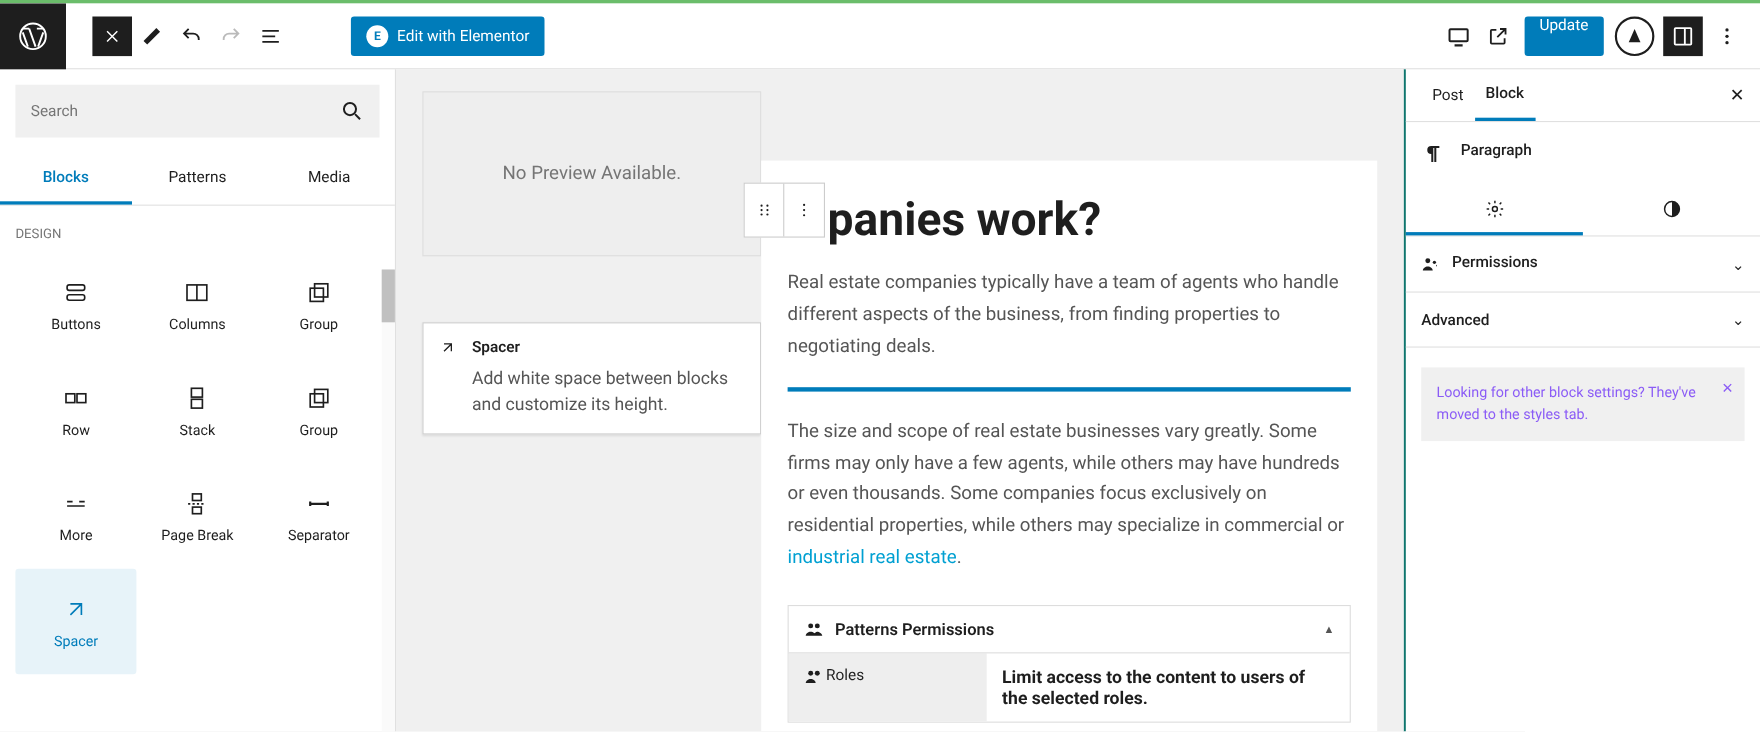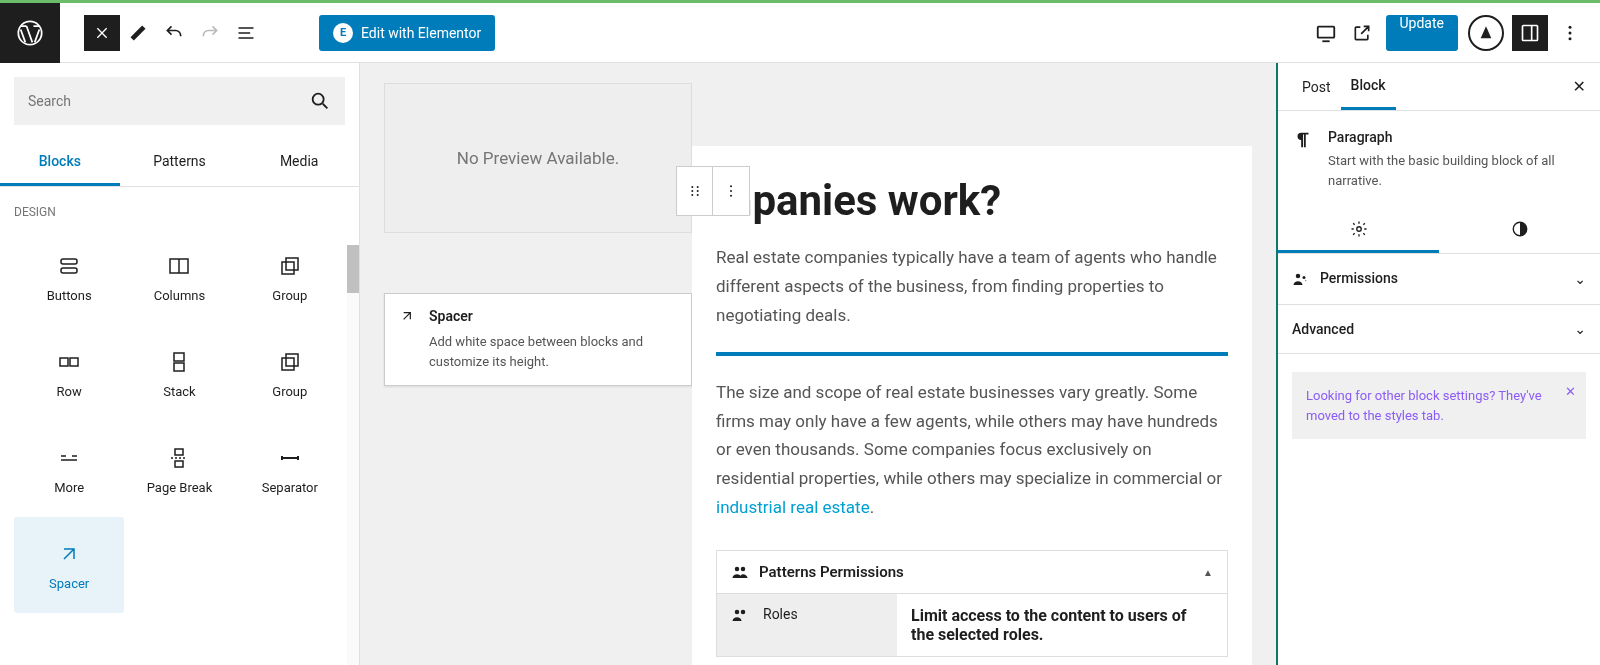--- a/index.html
+++ b/index.html
@@ -28,34 +28,34 @@
 .block-item{display:flex;flex-direction:column;align-items:center;justify-content:center;height:96px;cursor:pointer;border-radius:3px}
 .block-item.selected{background:#e7f3f9;color:#007cba}
 .block-item .bicon{height:28px;display:flex;align-items:center;justify-content:center;font-size:20px}
 .block-item .blabel{font-size:13px;margin-top:8px}
 .scrollbar-track{position:absolute;right:0;top:182px;width:12px;height:420px;background:#fafafa}
 .scrollbar-thumb{width:12px;height:48px;background:#c0c0c0;position:absolute;top:0}
 .canvas{flex:1;background:#f0f0f0;padding:20px 24px;overflow:hidden;position:relative}
 .preview-box{background:#eee;height:150px;display:flex;align-items:center;justify-content:center;color:#757575;font-size:17px;width:308px;border:1px solid #ddd}
 .tooltip-card{position:absolute;top:230px;left:24px;background:#fff;border:1px solid #ccc;box-shadow:0 1px 2px rgba(0,0,0,.1);width:308px;padding:14px}
 .tooltip-card .tt-head{display:flex;align-items:center;gap:14px;font-weight:600;font-size:14px}
-.tooltip-card .tt-desc{font-size:13px;color:#555;margin-top:8px;margin-left:30px;line-height:1.5}
+.tooltip-card .tt-desc{font-size:16px;color:#555;margin-top:8px;margin-left:30px;line-height:1.5}
 .content-area{background:#fff;position:absolute;top:83px;left:332px;right:24px;bottom:0;padding:0 24px}
 .heading{font-family:Georgia,serif;font-size:42px;font-weight:700;padding-top:30px;position:relative}
 .toolbar-mini{position:absolute;top:20px;left:-40px;display:flex;border:1px solid #ccc;background:#fff;height:50px}
 .toolbar-mini div{width:36px;display:flex;align-items:center;justify-content:center;border-right:1px solid #ccc}
 .toolbar-mini div:last-child{border-right:none}
 .para{font-size:17px;color:#555;line-height:1.7;margin-top:18px}
 .para a{color:#00a0d2;text-decoration:none}
 .blue-bar{height:4px;background:#007cba;margin:22px 0}
 .perm-section{border:1px solid #ddd;margin-top:28px}
 .perm-header{padding:12px 14px;font-weight:600;font-size:15px;display:flex;align-items:center;gap:10px;border-bottom:1px solid #ddd;position:relative}
 .perm-header .chev{position:absolute;right:14px;font-size:10px;color:#555}
 .perm-body{display:flex}
-.perm-sidebar{width:180px;background:#eee;padding:12px 14px;display:flex;align-items:flex-start;gap:14px;font-size:14px}
+.perm-sidebar{width:180px;background:#eee;padding:12px 14px;display:flex;align-items:flex-start;gap:2px;font-size:14px}
 .perm-content{flex:1;padding:12px 14px;font-size:16px;font-weight:700}
 .right-panel{width:324px;border-left:2px solid #0f766e;display:flex;flex-direction:column}
 .rtabs{display:flex;border-bottom:1px solid #e0e0e0;align-items:center;padding:0 14px;height:48px;position:relative}
 .rtab{padding:14px 10px;font-size:14px;cursor:pointer}
 .rtab.active{border-bottom:3px solid #007cba;font-weight:500}
 .rclose{position:absolute;right:14px;font-size:16px;cursor:pointer}
 .block-info{padding:18px 14px;display:flex;gap:14px;align-items:flex-start}
 .block-info .binfo-text .btitle{font-weight:500;font-size:14px}
 .block-info .binfo-text .bdesc{font-size:13px;color:#555;margin-top:6px;line-height:1.5}
 .subtabs{display:flex;border-bottom:1px solid #e0e0e0}
@@ -333,21 +333,20 @@
       <span class="rclose">✕</span>
     </div>
     <div class="block-info">
       <span>
           <svg width="22" height="22" viewBox="0 0 24 24" fill="#1e1e1e">
             <path d="M10 4h8v2h-3v14h-2V6h-1v14h-2V12a4 4 0 010-8z"></path>
           </svg>
         </span>
       <div class="binfo-text">
         <div class="btitle">Paragraph</div>
-        <div class="bdesc">Start with the basic building block of all narrative.</div>
       </div>
     </div>
     <div class="subtabs">
       <div class="subtab active">
           <svg width="18" height="18" viewBox="0 0 24 24" fill="none" stroke="#1e1e1e" stroke-width="1.8" style="margin:0 auto">
             <circle cx="12" cy="12" r="3"></circle>
             <path d="M12 2v3M12 19v3M4.2 4.2l2 2M17.8 17.8l2 2M2 12h3M19 12h3M4.2 19.8l2-2M17.8 6.2l2-2"></path>
           </svg>
         </div>
       <div class="subtab">

